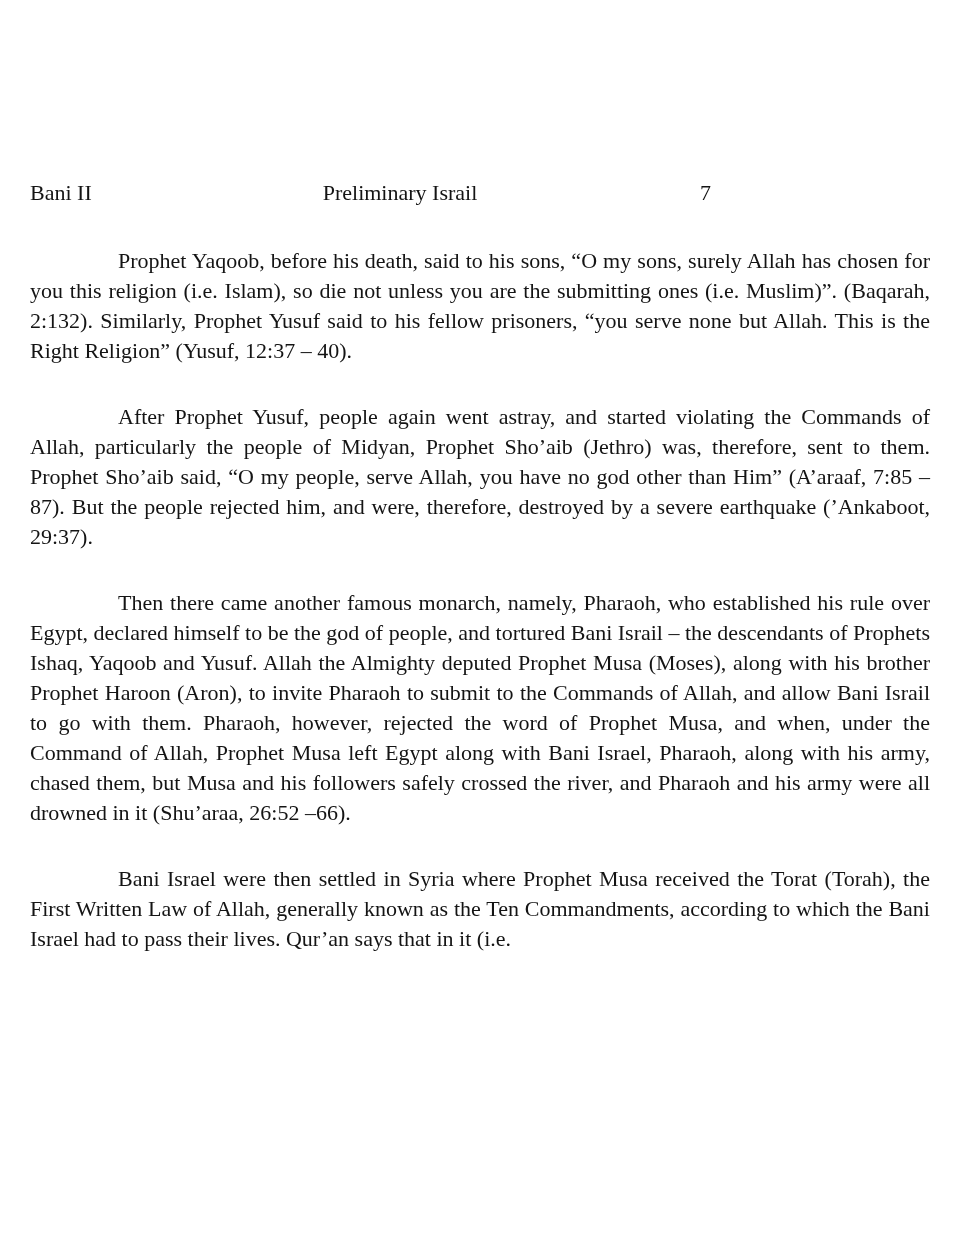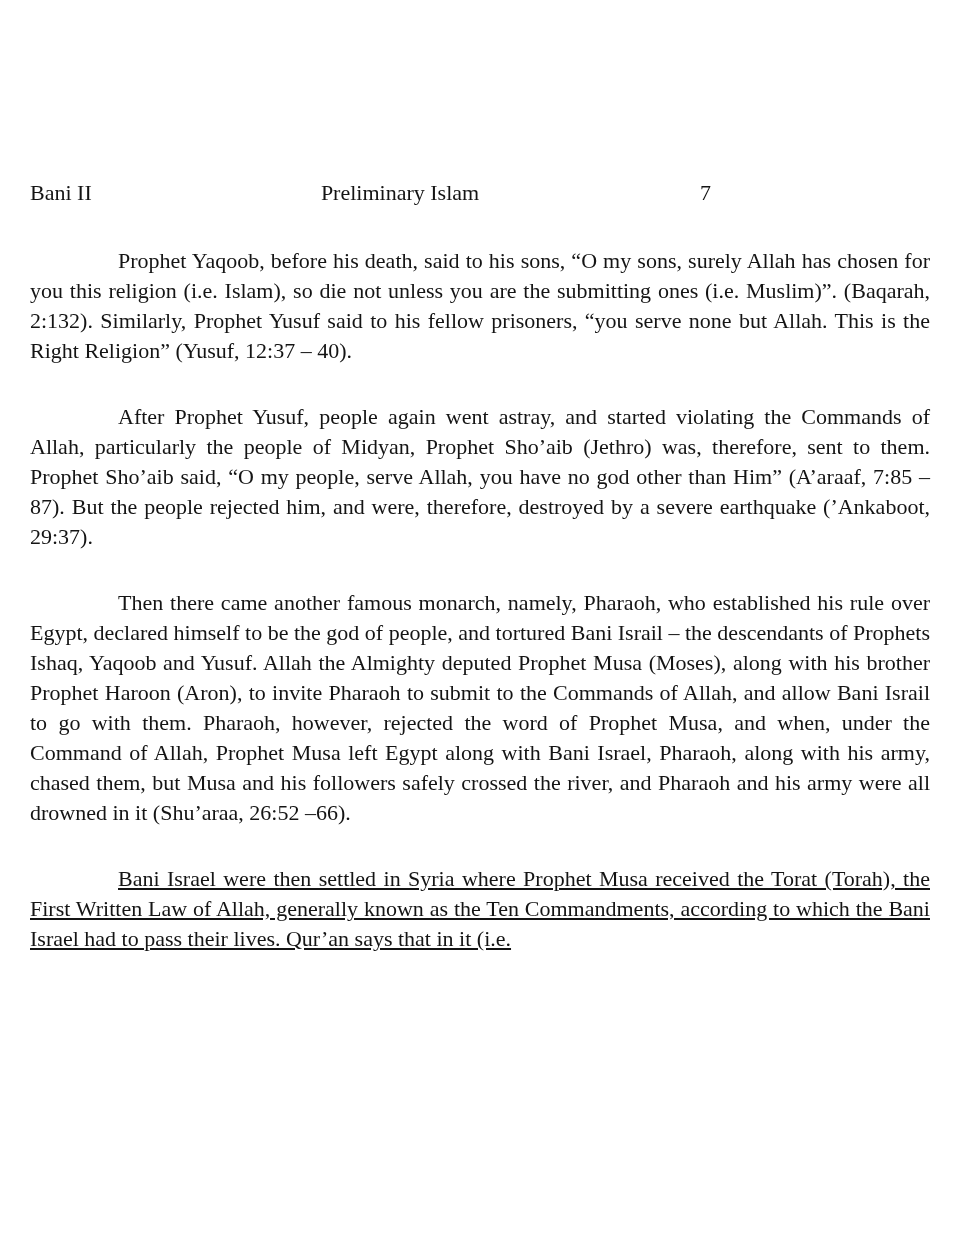--- a/index.html
+++ b/index.html
@@ -28,31 +28,31 @@
     white-space: nowrap;
   }
   .h-left   { position: absolute; left: 0; top: 0; }
   .h-center { position: absolute; left: 370px; top: 0; transform: translateX(-50%); }
   .h-right  { position: absolute; left: 670px; top: 0; }
   .para {
     margin: 0 0 36px 0;
     text-align: justify;
   }
   .para.indent { text-indent: 88px; }
-  .para:last-child { margin-bottom: 18px; text-decoration: underline; }
+  .para:last-child { margin-bottom: 18px; }
   .ital { }
 </style>
 </head>
 <body>
 
 <div class="page">
 
   <div class="header">
     <span class="h-left">Bani II</span>
-    <span class="h-center">Preliminary Islam</span>
+    <span class="h-center">Preliminary Israil</span>
     <span class="h-right">7</span>
   </div>
 
   <div class="body-text">
 
 
     <p class="para indent"><span>Prophet Yaqoob, before his death, said to his sons, “O my sons, surely Allah has chosen for you this religion (i.e. Islam), so die not unless you are the submitting ones (i.e. Muslim)”. (</span><span class="ital">Baqarah,</span><span> 2:132). Similarly, Prophet Yusuf said to his fellow prisoners, “you serve none but Allah. This is the Right Religion” (</span><span class="ital">Yusuf,</span><span> 12:37 – 40).</span></p>
 
     <p class="para indent"><span>After Prophet Yusuf, people again went astray, and started violating the Commands of Allah, particularly the people of Midyan, Prophet Sho’aib (Jethro) was, therefore, sent to them. Prophet Sho’aib said, “O my people, serve Allah, you have no god other than Him” (</span><span class="ital">A’araaf,</span><span> 7:85 – 87). But the people rejected him, and were, therefore, destroyed by a severe earthquake (</span><span class="ital">’Ankaboot,</span><span> 29:37).</span></p>
 

